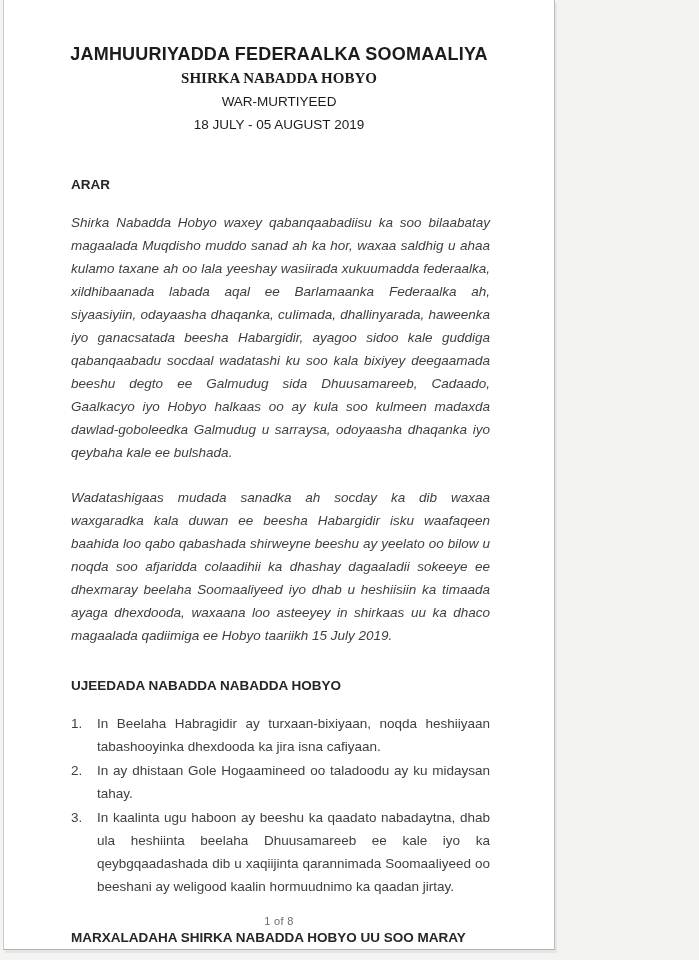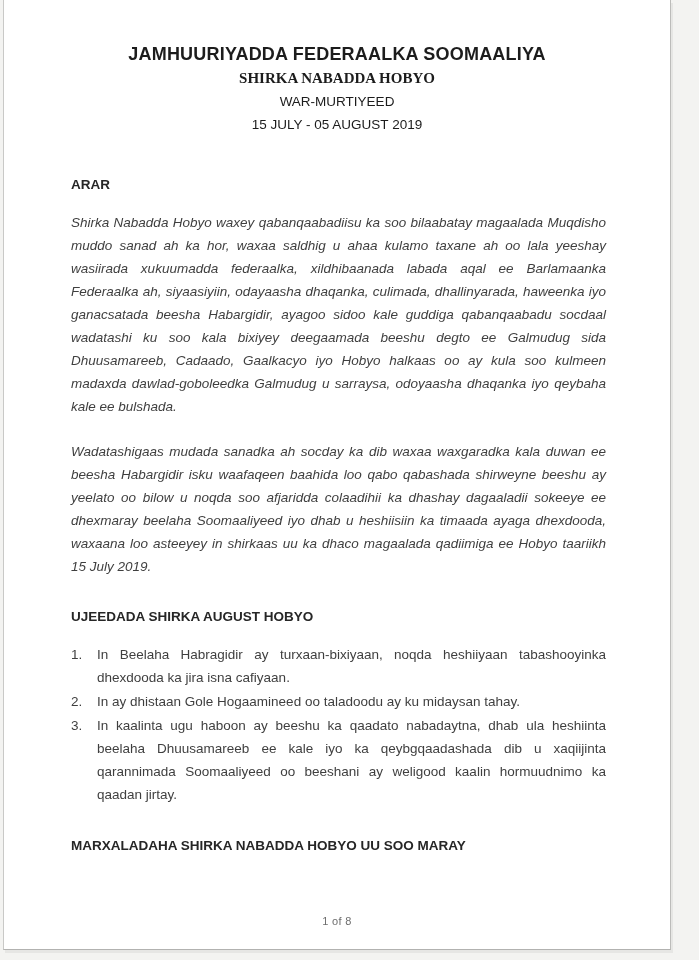--- a/index.html
+++ b/index.html
@@ -11,21 +11,21 @@
     height: 960px;
     position: relative;
     background: #f3f3f1;
     font-family: "Liberation Sans", sans-serif;
     overflow: hidden;
   }
   .page {
     position: absolute;
     left: 3px;
     top: 0;
-    width: 668px;
+    width: 552px;
     height: 950px;
     background: #ffffff;
     border-left: 1px solid #c9c9c7;
     border-right: 1px solid #bcbcba;
     border-bottom: 1px solid #b2b2b0;
     box-shadow: 2px 3px 0 rgba(0,0,0,0.05);
     box-sizing: border-box;
   }
   .doc-header {
     padding-top: 42px;
@@ -105,30 +105,30 @@
 </style>
 </head>
 <body>
 
 <div class="page">
 
   <header class="doc-header">
     <div class="h-title">JAMHUURIYADDA FEDERAALKA SOOMAALIYA</div>
     <div class="h-conference">SHIRKA NABADDA HOBYO</div>
     <div class="h-small">WAR-MURTIYEED</div>
-    <div class="h-small">15 JULY - 05 AUGUST 2019</div>
+    <div class="h-small">18 JULY - 05 AUGUST 2019</div>
   </header>
 
   <main class="doc-body">
 
     <h2 class="section-heading first">ARAR</h2>
     <p class="para">Shirka Nabadda Hobyo waxey qabanqaabadiisu ka soo bilaabatay magaalada Muqdisho muddo sanad ah ka hor, waxaa saldhig u ahaa kulamo taxane ah oo lala yeeshay wasiirada xukuumadda federaalka, xildhibaanada labada aqal ee Barlamaanka Federaalka ah, siyaasiyiin, odayaasha dhaqanka, culimada, dhallinyarada, haweenka iyo ganacsatada beesha Habargidir, ayagoo sidoo kale guddiga qabanqaabadu socdaal wadatashi ku soo kala bixiyey deegaamada beeshu degto ee Galmudug sida Dhuusamareeb, Cadaado, Gaalkacyo iyo Hobyo halkaas oo ay kula soo kulmeen madaxda dawlad-goboleedka Galmudug u sarraysa, odoyaasha dhaqanka iyo qeybaha kale ee bulshada.</p>
     <p class="para last">Wadatashigaas mudada sanadka ah socday ka dib waxaa waxgaradka kala duwan ee beesha Habargidir isku waafaqeen baahida loo qabo qabashada shirweyne beeshu ay yeelato oo bilow u noqda soo afjaridda colaadihii ka dhashay dagaaladii sokeeye ee dhexmaray beelaha Soomaaliyeed iyo dhab u heshiisiin ka timaada ayaga dhexdooda, waxaana loo asteeyey in shirkaas uu ka dhaco magaalada qadiimiga ee Hobyo taariikh 15 July 2019.</p>
 
-    <h2 class="section-heading">UJEEDADA SHIRKA AUGUST HOBYO</h2>
+    <h2 class="section-heading">UJEEDADA NABADDA NABADDA HOBYO</h2>
     <div class="objectives">
       <div class="obj-item">
         <span class="obj-num">1.</span>
         <span class="obj-text">In Beelaha Habragidir ay turxaan-bixiyaan, noqda heshiiyaan tabashooyinka dhexdooda ka jira isna cafiyaan.</span>
       </div>
       <div class="obj-item">
         <span class="obj-num">2.</span>
         <span class="obj-text">In ay dhistaan Gole Hogaamineed oo taladoodu ay ku midaysan tahay.</span>
       </div>
       <div class="obj-item">

